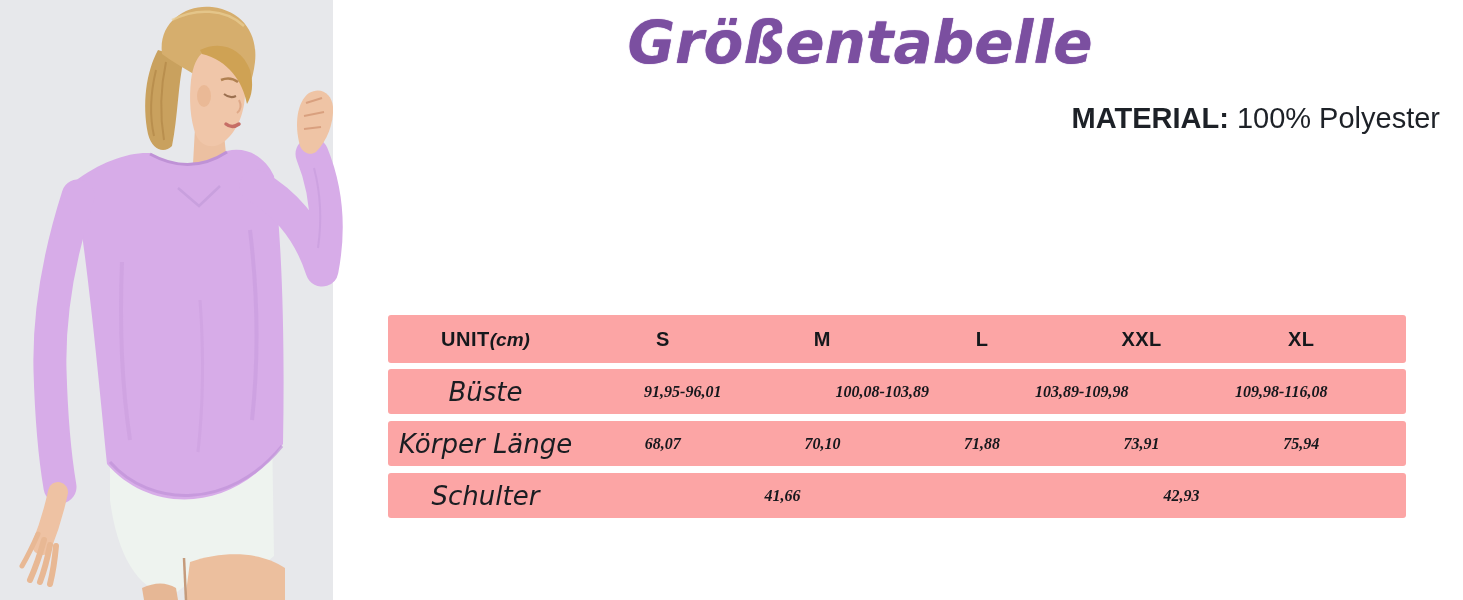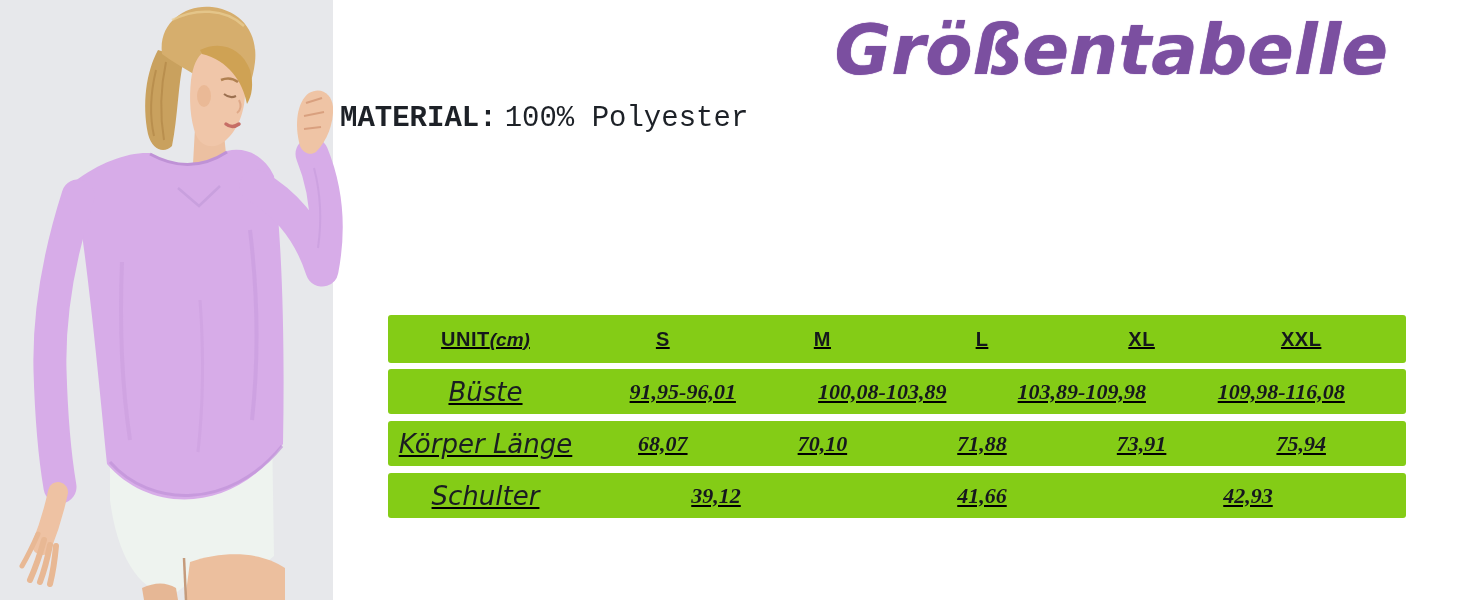--- a/index.html
+++ b/index.html
@@ -7,65 +7,64 @@
     width:1463px; height:600px; position:relative;
     background:#ffffff; overflow:hidden;
     font-family:"Liberation Sans", sans-serif;
   }
 
   
   .photo-wrap { position:absolute; left:0; top:0; width:360px; height:600px; }
 
   
   .title {
-    position:absolute; left:348px; top:6px; width:1040px;
-    text-align:right;
+    position:absolute; left:340px; top:6px; width:1040px;
+    text-align:center;
     font-family:"DejaVu Sans", sans-serif;
     font-style:italic; font-weight:bold;
-    font-size:69px; line-height:1.3; letter-spacing:0px;
+    font-size:58px; line-height:1.3; letter-spacing:0px;
     color:#7b4fa0;
     text-shadow:0 0 1px #8a57b0;
   }
   .subtitle {
     position:absolute; left:340px; top:100px; width:1100px;
-    text-align:left;
-    font-family:Liberation Mono, monospace;
+    text-align:right;
+    font-family:Liberation Sans, sans-serif;
     font-size:29px; line-height:1.3;
     color:#1d2127;
   }
   .subtitle .mat-label { font-weight:bold; margin-right:8px; }
 
   
   .size-table { position:absolute; left:388px; top:315px; width:1018px; }
   .t-row {
     display:flex; align-items:center;
-    background:#84cc16; border-radius:3px;
+    background:#fca5a5; border-radius:3px;
     height:45px; margin-bottom:7px; padding-right:25px;
     box-sizing:border-box;
-    text-decoration:underline;
   }
   .t-row.header { height:48px; margin-bottom:6px; }
   .cell { flex:1; text-align:center; white-space:nowrap; }
   .cell.label-cell { flex:0 0 195px; width:195px; }
 
   .header .cell {
     font-family:"Liberation Sans", sans-serif;
     font-weight:bold; font-size:20px; letter-spacing:.5px;
     color:#15181c;
   }
   .unit-suffix { font-style:italic; font-weight:600; font-size:19px; letter-spacing:0; }
 
   .row-label {
     font-family:"DejaVu Sans", sans-serif;
     font-style:italic; font-size:26px; color:#1a1d22;
   }
   .cell.value {
     font-family:"Liberation Serif", serif;
     font-style:italic; font-weight:bold;
-    font-size:22px; color:#16181d;
+    font-size:16px; color:#16181d;
   }
 </style>
 </head>
 <body>
 
 <div class="photo-wrap">
   <svg width="360" height="600" viewBox="0 0 360 600">
     <rect x="0" y="0" width="333" height="600" fill="#e7e8eb"></rect>
 
     <path d="M158,50 C146,72 142,104 148,134 C152,150 164,154 172,146 C178,116 178,84 184,58 Z" fill="#c9a15e"></path>
@@ -122,22 +121,22 @@
 <div class="title">Größentabelle</div>
 <div class="subtitle"><span class="mat-label">MATERIAL:</span><span>100% Polyester</span></div>
 
 <div class="size-table">
 
   <div class="t-row header">
     <div class="cell label-cell"><span>UNIT</span><span class="unit-suffix">(cm)</span></div>
     <div class="cell">S</div>
     <div class="cell">M</div>
     <div class="cell">L</div>
+    <div class="cell">XXL</div>
     <div class="cell">XL</div>
-    <div class="cell">XXL</div>
   </div>
 
   <div class="t-row">
     <div class="cell label-cell row-label">Büste</div>
     <div class="cell value">91,95-96,01</div>
     <div class="cell value">100,08-103,89</div>
     <div class="cell value">103,89-109,98</div>
     <div class="cell value">109,98-116,08</div>
   </div>
 
@@ -146,18 +145,17 @@
     <div class="cell value">68,07</div>
     <div class="cell value">70,10</div>
     <div class="cell value">71,88</div>
     <div class="cell value">73,91</div>
     <div class="cell value">75,94</div>
   </div>
 
 
   <div class="t-row">
     <div class="cell label-cell row-label">Schulter</div>
-    <div class="cell value">39,12</div>
     <div class="cell value">41,66</div>
     <div class="cell value">42,93</div>
   </div>
 
 </div>
 
 </body></html>

